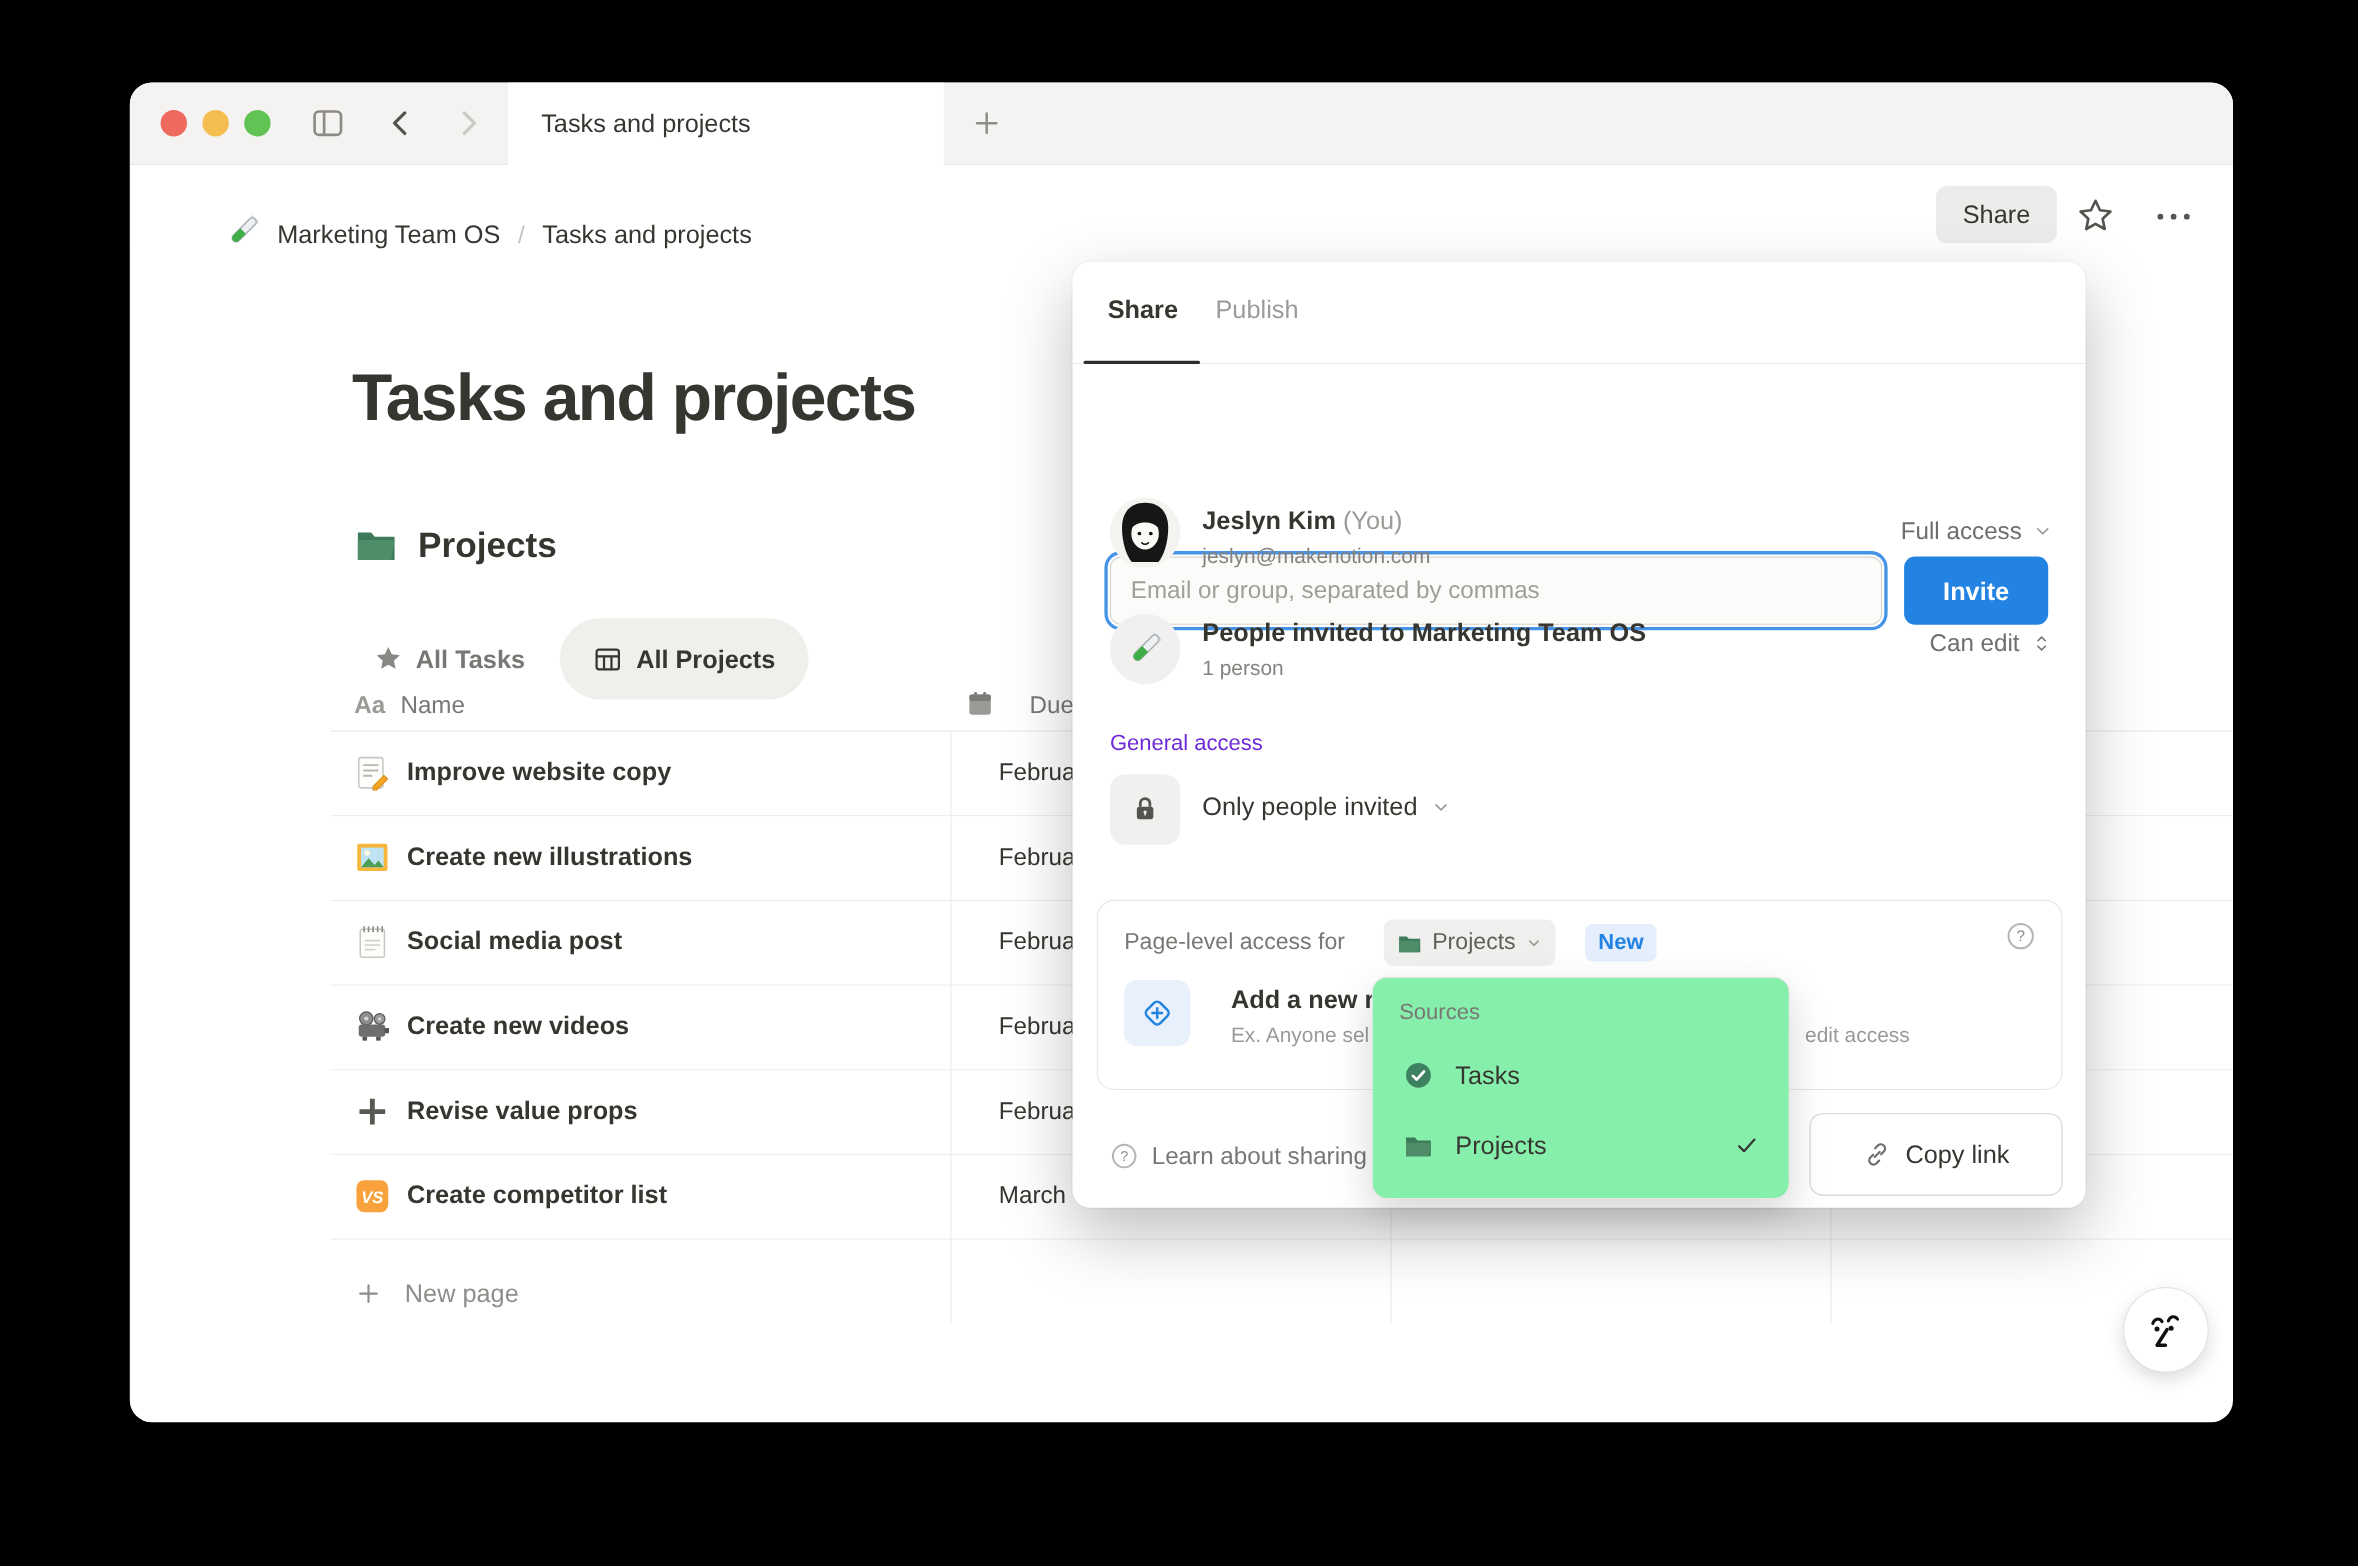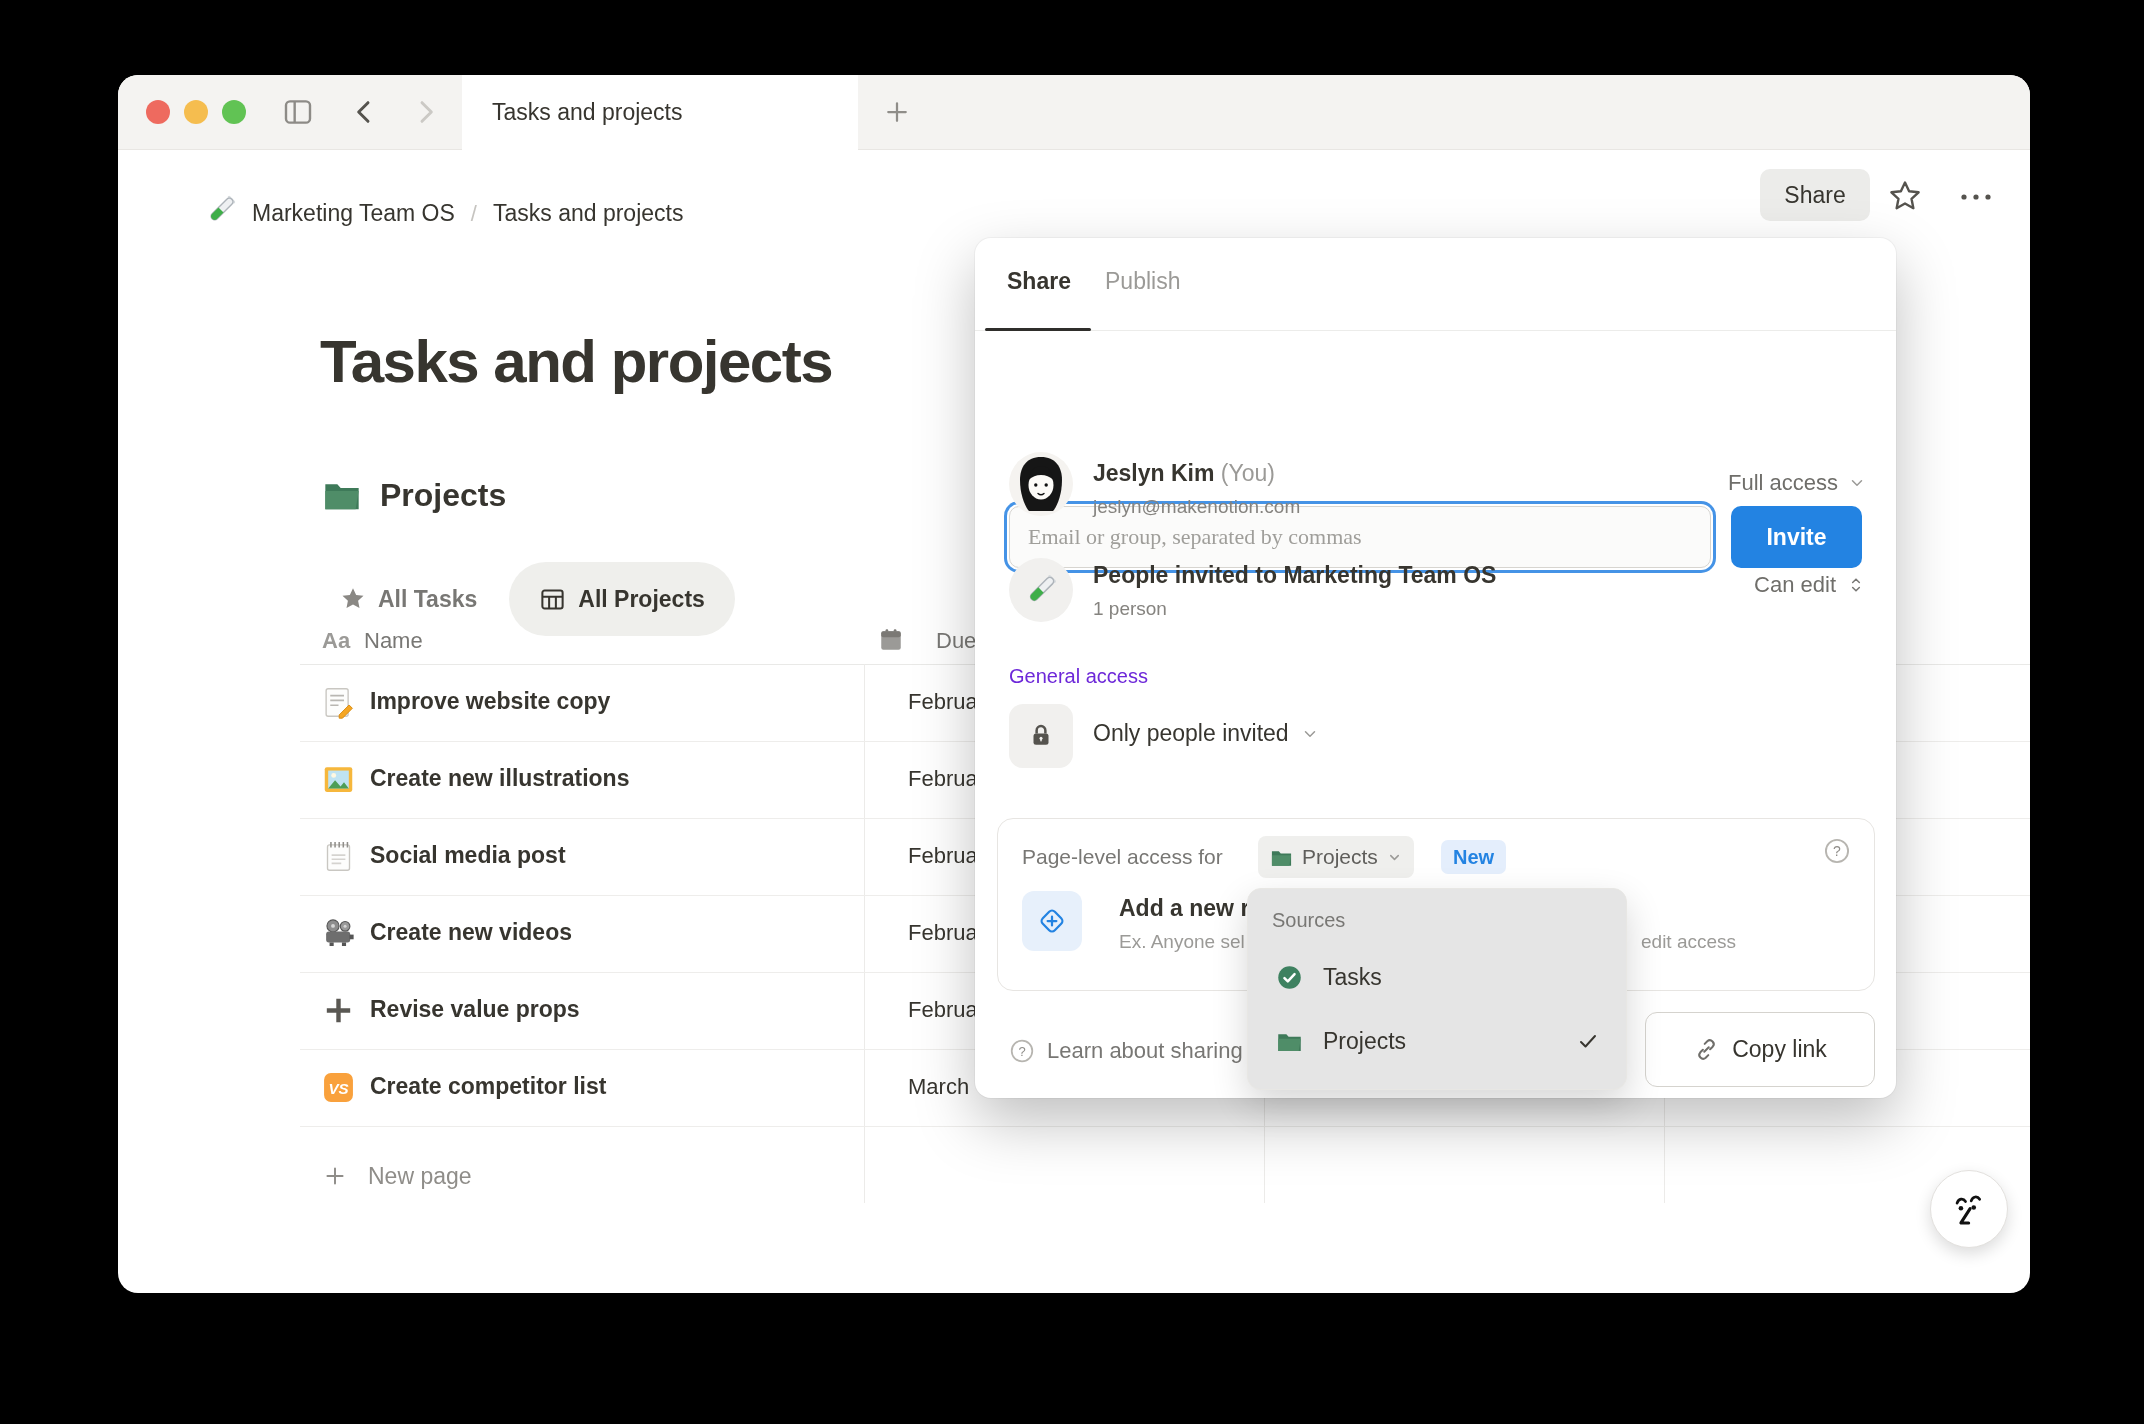--- a/index.html
+++ b/index.html
@@ -36,21 +36,21 @@
   #newpage{position:absolute;left:182px;top:1062px;width:1730px;height:78px;display:flex;align-items:center;gap:20px;padding-left:22px;box-sizing:border-box;color:#8f8d89;font-size:23px;}
   
   #dialog{position:absolute;left:857px;top:163px;width:921px;height:860px;background:#fff;border-radius:16px;
     box-shadow:0 0 0 1px rgba(15,15,15,.04),0 24px 60px rgba(0,0,0,.25);}
   #dtabs{position:absolute;left:0;top:0;width:100%;height:93px;border-bottom:1px solid #ececea;box-sizing:border-box;}
   #dtab-share{position:absolute;left:32px;top:30px;font-size:23px;font-weight:600;color:#37352f;}
   #dtab-publish{position:absolute;left:130px;top:30px;font-size:23px;color:#9b9a97;}
   #dtab-underline{position:absolute;left:10px;top:90px;width:106px;height:3px;background:#2f2e2b;border-radius:2px;}
   #emailwrap{position:absolute;left:34px;top:268px;width:702px;height:62px;}
   #emailinput{width:100%;height:100%;box-sizing:border-box;border:1px solid #d7d5d0;border-radius:10px;background:#fbfbfa;
-    padding:0 18px;font-size:22px;color:#37352f;font-family:Liberation Serif, serif;outline:none;
+    padding:0 18px;font-size:22px;color:#37352f;font-family:Liberation Sans, sans-serif;outline:none;
     box-shadow:0 0 0 2px #fff,0 0 0 5px #4593e6;}
   #emailinput::placeholder{color:#9f9e9a;}
   #invitebtn{position:absolute;left:756px;top:268px;width:131px;height:62px;background:#2383e2;border-radius:10px;
     display:flex;align-items:center;justify-content:center;color:#fff;font-size:23px;font-weight:600;}
   .prow-name{font-size:23px;font-weight:600;color:#37352f;}
   .dim{color:#9b9a97;font-weight:400;}
   .prow-sub{font-size:19px;color:#85837f;}
   .access{display:flex;align-items:center;gap:10px;font-size:22px;color:#6f6e6a;}
   #genlabel{position:absolute;left:34px;top:427px;font-size:20px;color:#6d28d9;}
   .tile{position:absolute;width:64px;height:64px;border-radius:14px;background:#f1f0ee;display:flex;align-items:center;justify-content:center;}
@@ -62,21 +62,21 @@
   #pl-new{position:absolute;left:443px;top:21px;height:34px;display:flex;align-items:center;padding:0 12px;background:#e4eefc;border-radius:7px;color:#2383e2;font-size:20px;font-weight:600;}
   #ruletile{position:absolute;left:24px;top:72px;width:60px;height:60px;border-radius:12px;background:#e7f0fb;display:flex;align-items:center;justify-content:center;}
   #ruletitle{position:absolute;left:121px;top:76px;font-size:23px;font-weight:600;color:#37352f;white-space:nowrap;}
   #rulehintL{position:absolute;left:121px;top:112px;font-size:19px;color:#9b9a97;white-space:nowrap;}
   #rulehintR{position:absolute;left:643px;top:112px;font-size:19px;color:#9b9a97;white-space:nowrap;}
   
   #learn{position:absolute;left:34px;top:800px;display:flex;align-items:center;gap:12px;font-size:22px;color:#787774;white-space:nowrap;}
   #copybtn{position:absolute;left:670px;top:774px;width:230px;height:75px;border:1px solid #d5d3ce;border-radius:12px;box-sizing:border-box;
     display:flex;align-items:center;justify-content:center;gap:12px;font-size:23px;font-weight:500;color:#37352f;background:#fff;}
   
-  #sources{position:absolute;left:272px;top:650px;width:380px;height:202px;background:#e5e5e5;border:1px solid #e8e7e4;border-radius:14px;
+  #sources{position:absolute;left:272px;top:650px;width:380px;height:202px;background:#86efac;border:1px solid #e8e7e4;border-radius:14px;
     box-shadow:0 14px 36px rgba(0,0,0,.16);box-sizing:border-box;}
   #sources-title{position:absolute;left:24px;top:20px;font-size:20px;color:#787774;}
   .srcitem{position:absolute;left:14px;width:352px;height:52px;display:flex;align-items:center;gap:20px;padding:0 14px;box-sizing:border-box;border-radius:8px;}
   .srcitem span{font-size:23px;color:#37352f;}
   .srccheck{margin-left:auto;}
   
   #aibtn{position:absolute;left:1812px;top:1095px;width:76px;height:76px;border-radius:50%;background:#fff;border:1px solid #e3e1de;
     box-shadow:0 6px 16px rgba(0,0,0,.14);display:flex;align-items:center;justify-content:center;}
   svg{display:block;}
 </style>

